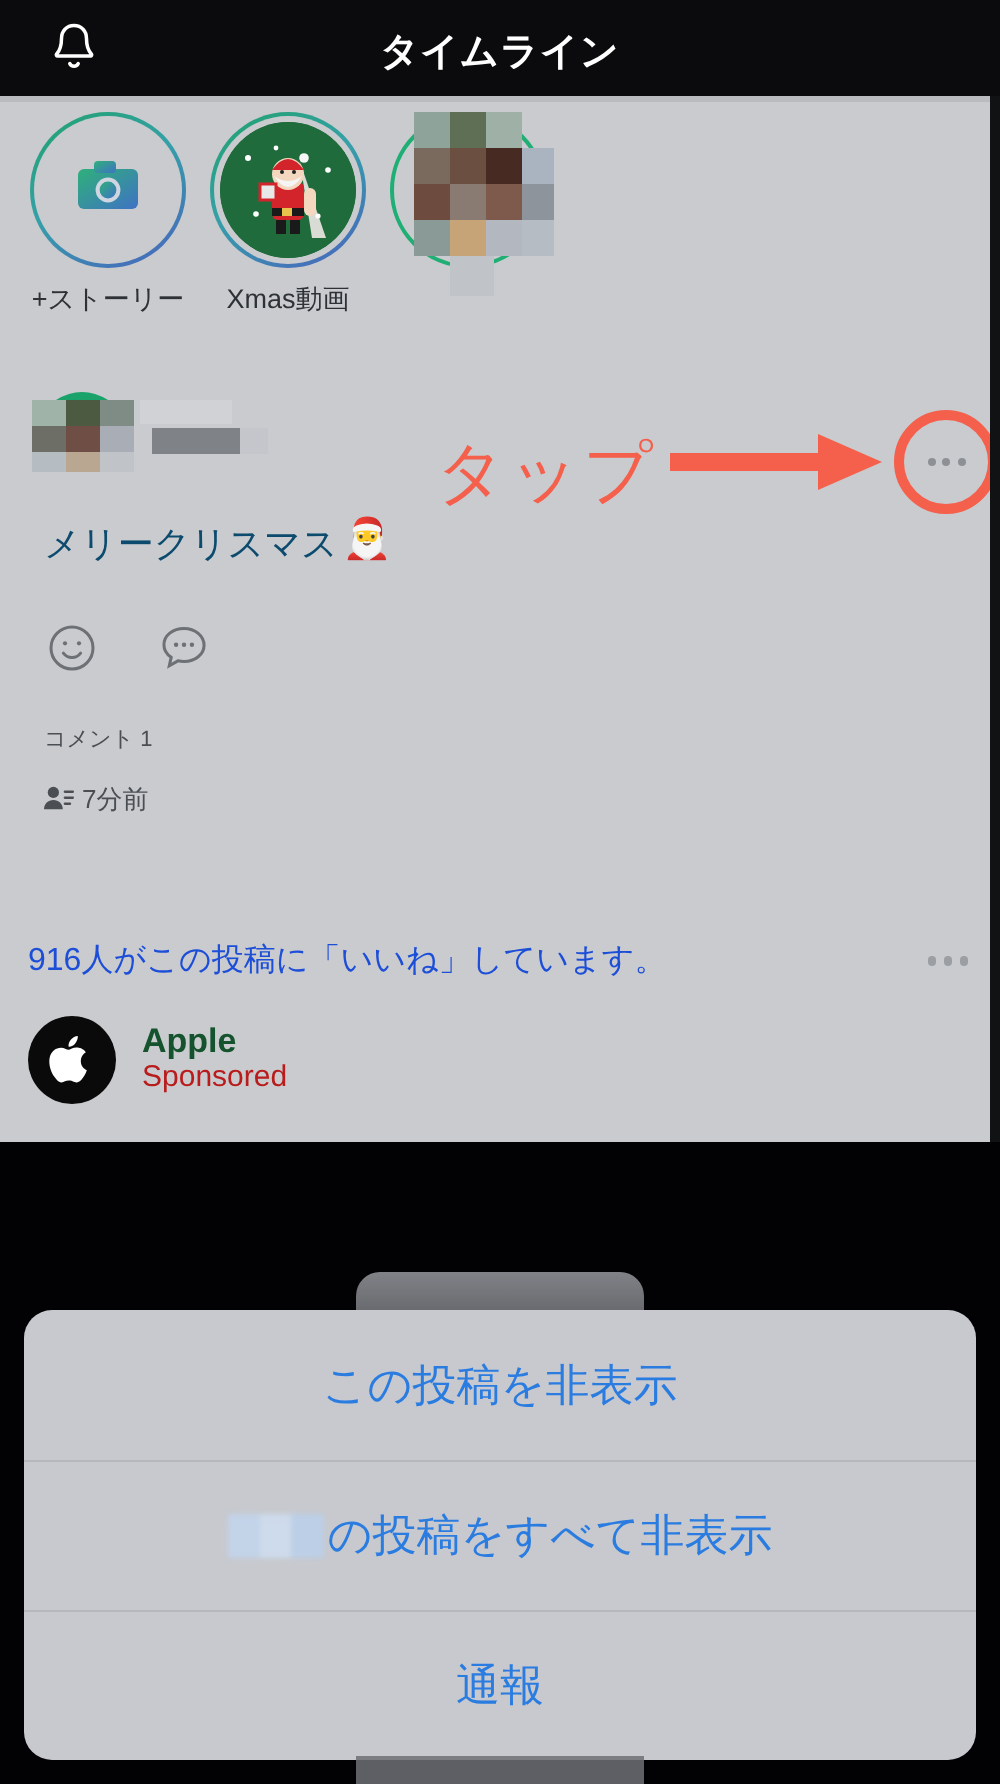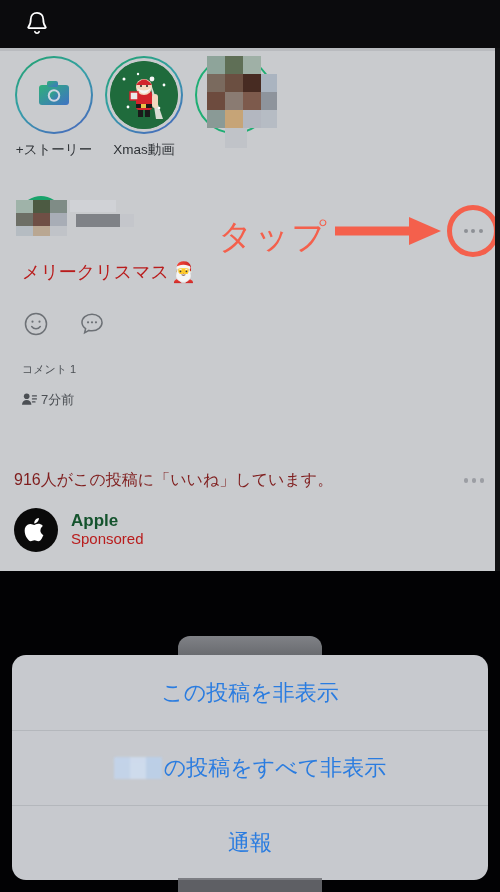--- a/index.html
+++ b/index.html
@@ -44,22 +44,22 @@
   .santa-disc{
     position:absolute;left:50%;top:50%;transform:translate(-50%,-50%);
     width:68px;height:68px;border-radius:50%;overflow:hidden;background:#1f6b3c;
   }
   .mosaic{position:absolute;}
 
   
   .post{position:absolute;top:182px;left:0;width:500px;}
   .post-head{position:relative;height:50px;}
   .post-text{
-    position:absolute;left:22px;top:78px;font-size:18px;color:#b91c1c;
-    display:flex;align-items:center;gap:2px;white-space:nowrap;
+    position:absolute;left:22px;top:78px;font-size:18px;color:#0c4a6e;
+    display:flex;gap:2px;white-space:nowrap;
   }
   .santa-emoji{font-size:20px;line-height:1;}
   .reactions{position:absolute;left:22px;top:128px;display:flex;gap:28px;align-items:center;}
   .comment-count{position:absolute;left:22px;top:180px;font-size:11px;color:#4b4f54;}
   .time-row{position:absolute;left:22px;top:209px;display:flex;align-items:center;gap:4px;font-size:13px;color:#4b4f54;}
 
   
   .tap-label{
     position:absolute;left:218px;top:198px;color:#f4604c;
     font-size:34px;font-weight:500;letter-spacing:2px;margin-top:16px;
@@ -67,21 +67,21 @@
   .tap-arrow{position:absolute;left:335px;top:214px;}
   .dots-circle{
     position:absolute;left:447px;top:205px;width:52px;height:52px;border-radius:50%;
     border:5px solid #f4604c;box-sizing:border-box;
     display:flex;align-items:center;justify-content:center;gap:3.5px;
   }
   .dots-circle span{width:4px;height:4px;border-radius:50%;background:#8d9095;display:block;}
 
   
   .likes-row{position:absolute;left:0;top:470px;width:500px;height:36px;}
-  .likes-text{position:absolute;left:14px;top:0;font-size:16px;color:#7f1d1d;white-space:nowrap;}
+  .likes-text{position:absolute;left:14px;top:0;font-size:16px;color:#1d4ed8;white-space:nowrap;}
   .likes-dots{position:absolute;right:16px;top:8px;display:flex;gap:3.5px;}
   .likes-dots span{width:4.5px;height:4.5px;border-radius:50%;background:#9b9ea3;display:block;}
 
   
   .sponsor{position:absolute;left:14px;top:508px;display:flex;align-items:center;gap:13px;}
   .apple-badge{
     width:44px;height:44px;border-radius:50%;background:#0a0a0a;
     display:flex;align-items:center;justify-content:center;color:#fff;font-size:27px;line-height:1;
   }
   .sponsor-name{font-size:17px;font-weight:700;color:#14532d;line-height:1.15;}
@@ -120,20 +120,21 @@
 
 <div class="screen">
 
   <div class="header">
     <div class="bell-wrap">
       <svg width="30" height="30" viewBox="0 0 24 24" fill="none" stroke="#ffffff" stroke-width="1.4" stroke-linecap="round" stroke-linejoin="round">
         <path d="M12 3c-3 0-5 2.2-5 5.2 0 4.2-1.4 5.6-2 6.3-.2.3 0 .7.4.7h13.2c.4 0 .6-.4.4-.7-.6-.7-2-2.1-2-6.3C17 5.2 15 3 12 3z"></path>
         <path d="M10.3 18.2c.3.7 1 1.1 1.7 1.1s1.4-.4 1.7-1.1"></path>
       </svg>
     </div>
+    <div class="header-title">タイムライン</div>
   </div>
   <div class="header-sep"></div>
 
   <div class="stories">
 
     <div class="story" style="left:96px;">
       <div class="story-ring ring-grad">
         <div class="santa-disc">
           <svg width="68" height="68" viewBox="0 0 68 68">
             <circle cx="34" cy="34" r="34" fill="#1f6b3c"></circle>

